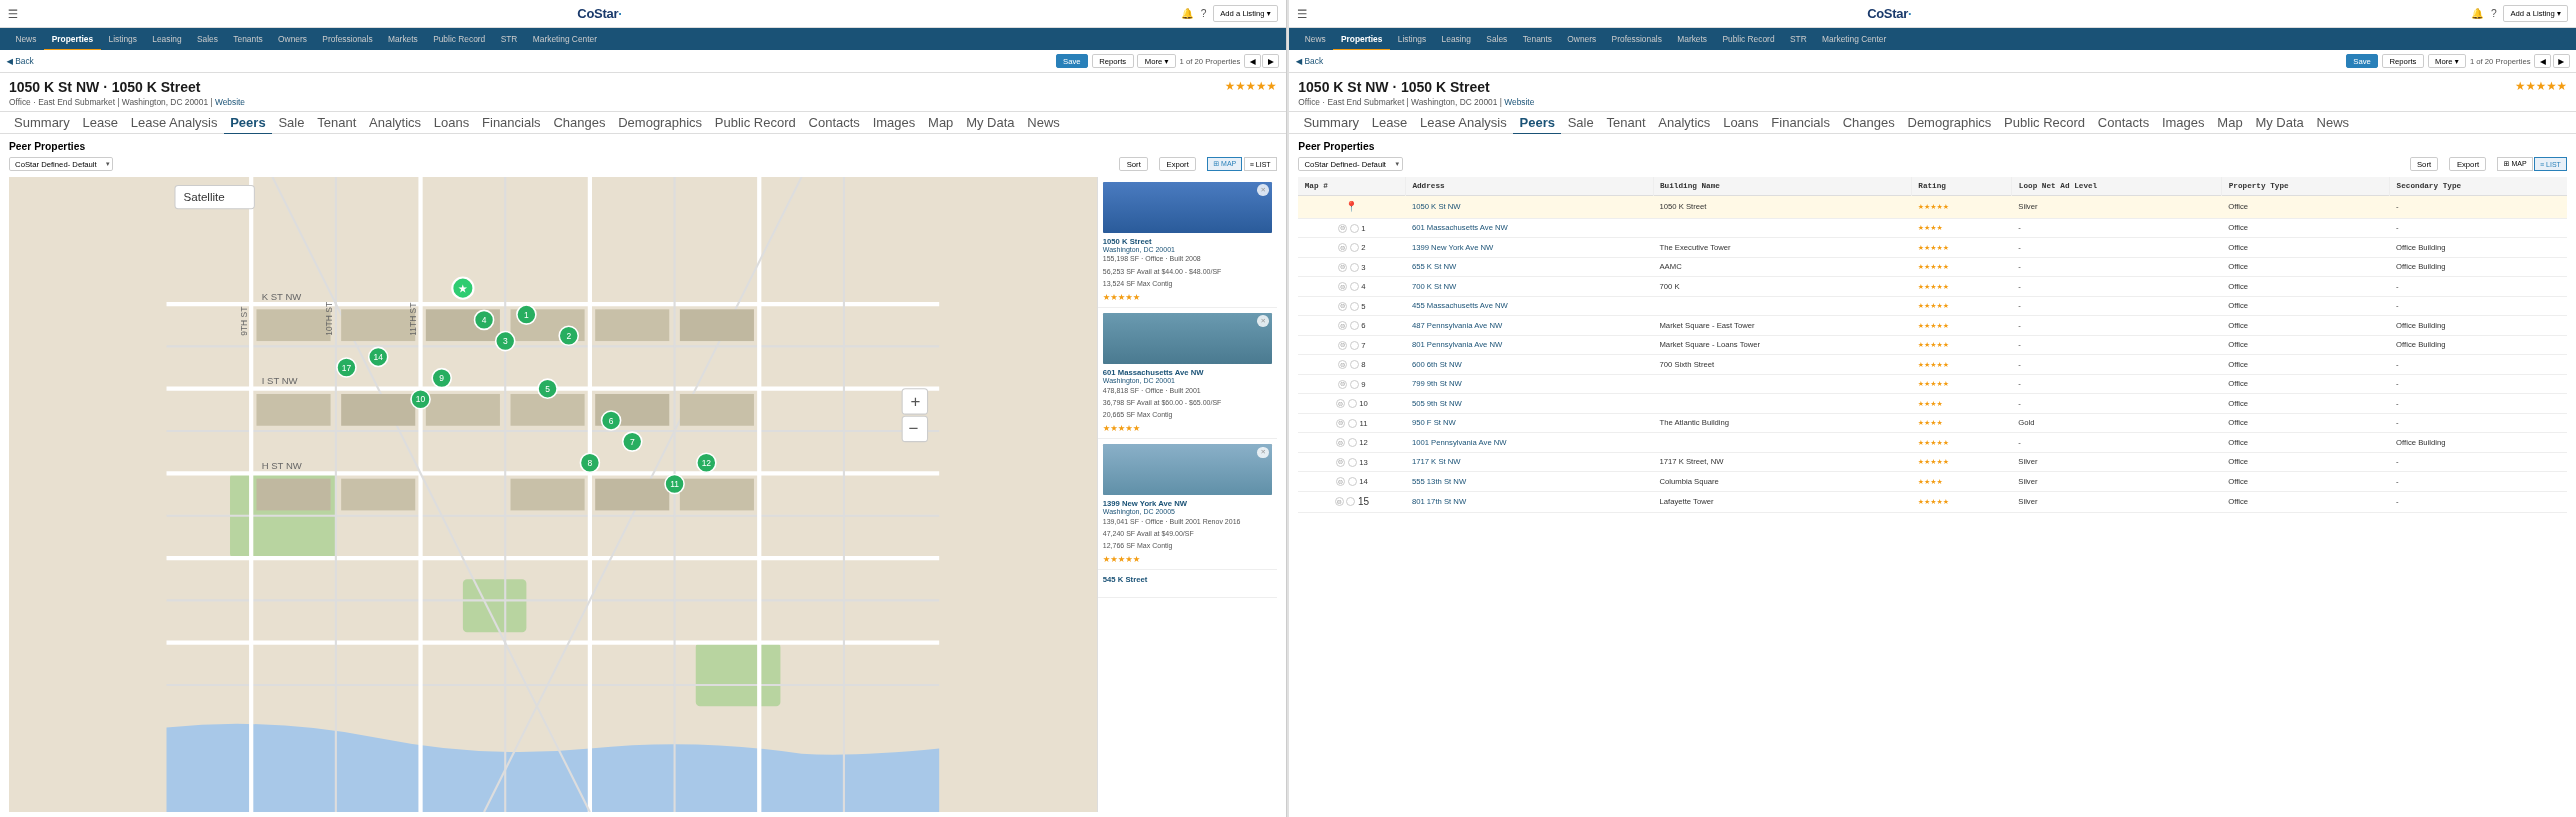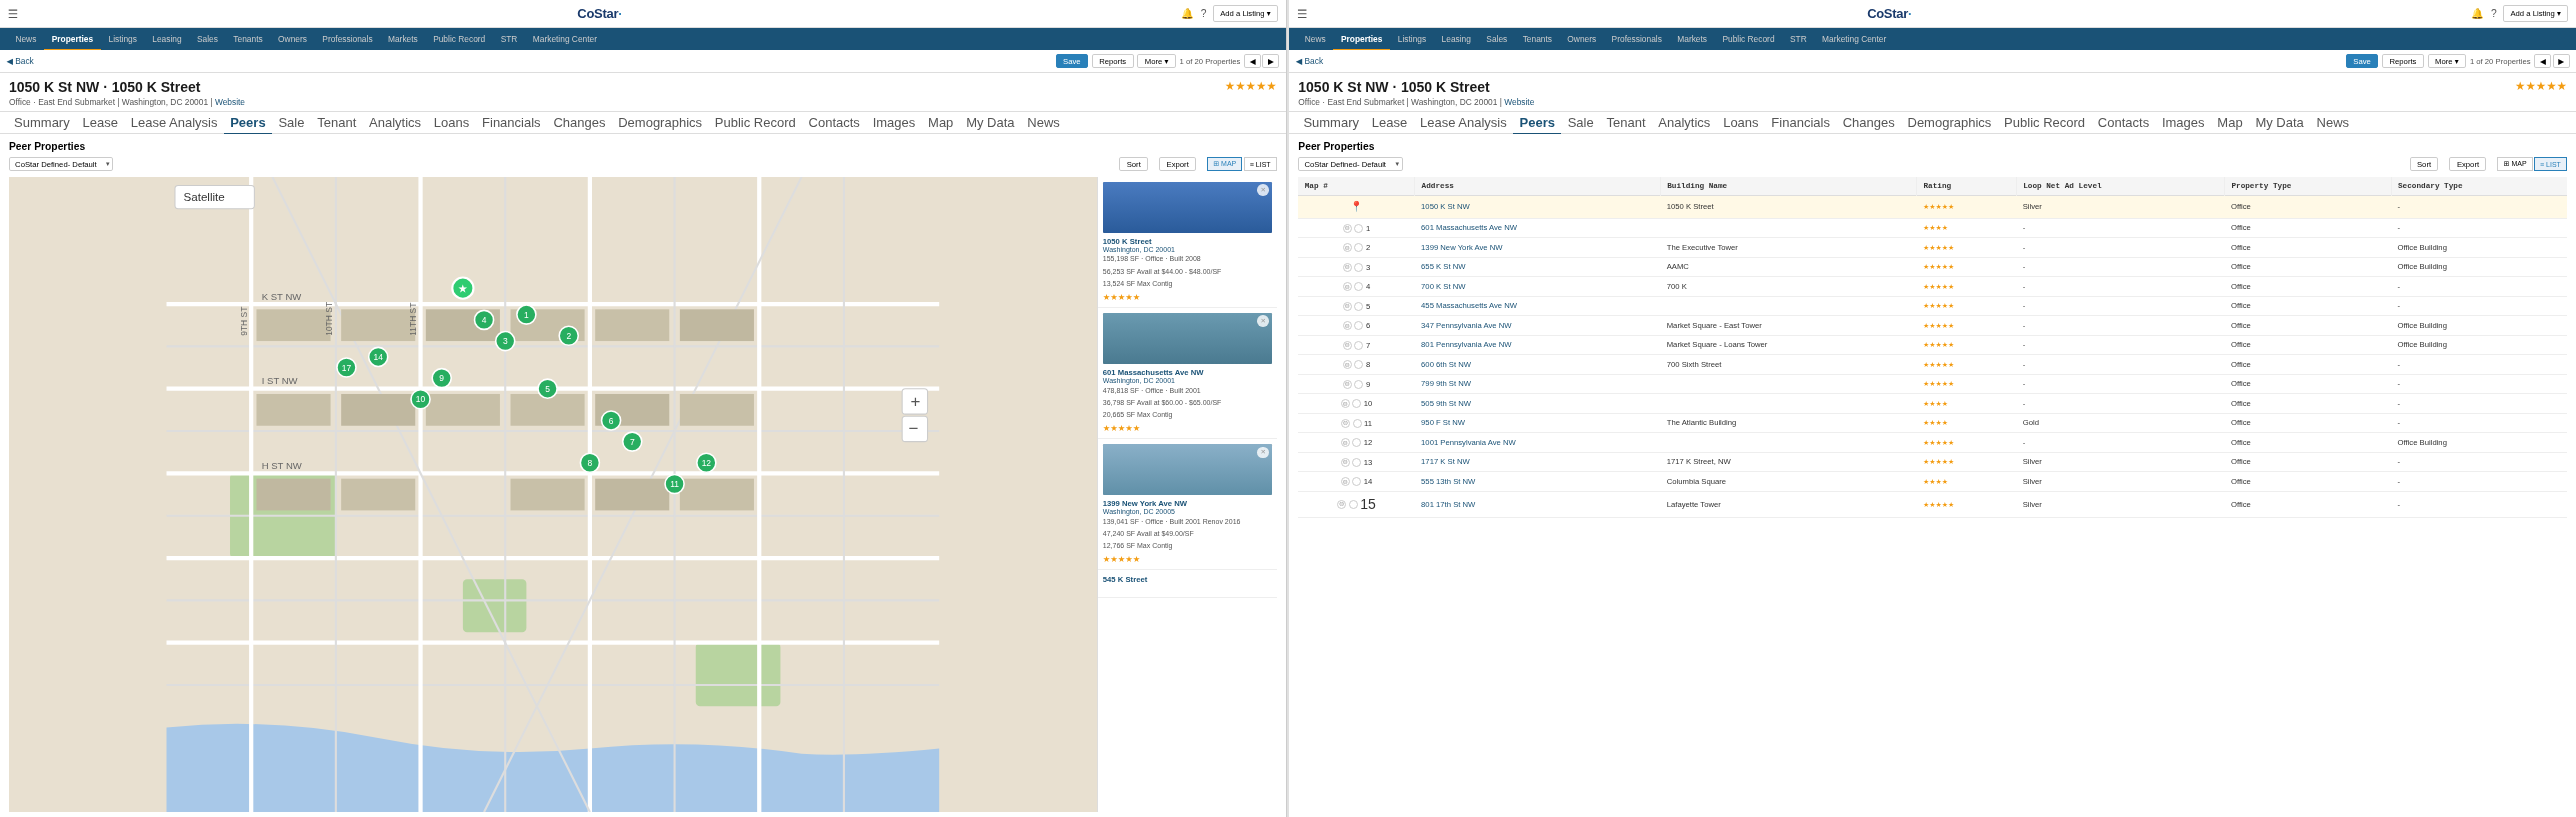--- a/index.html
+++ b/index.html
@@ -798,21 +798,21 @@
               <td>Office</td>
               <td>-</td>
             </tr>
             <tr>
               <td style="text-align: center;">
       <span style="display:inline-flex;align-items:center;gap:2.6px;">
         <span style="width:9px;height:9px;border:0.6px solid #ccc;border-radius:50%;display:inline-flex;align-items:center;justify-content:center;font-size:6.4px;cursor:pointer;color:#999;">⊖</span>
         <span style="width:9px;height:9px;border:0.6px solid #ccc;border-radius:50%;display:inline-flex;align-items:center;justify-content:center;font-size:5.1px;cursor:pointer;color:#999;"></span>
         <span style="font-size:7.7px;">6</span>
       </span></td>
-              <td><span class="link-addr">347 Pennsylvania Ave NW</span></td>
+              <td><span class="link-addr">487 Pennsylvania Ave NW</span></td>
               <td>Market Square - East Tower</td>
               <td><span class="row-star">★★★★★</span></td>
               <td>-</td>
               <td>Office</td>
               <td>Office Building</td>
             </tr>
             <tr>
               <td style="text-align: center;">
       <span style="display:inline-flex;align-items:center;gap:2.6px;">
         <span style="width:9px;height:9px;border:0.6px solid #ccc;border-radius:50%;display:inline-flex;align-items:center;justify-content:center;font-size:6.4px;cursor:pointer;color:#999;">⊖</span>
@@ -922,21 +922,21 @@
               <td><span class="row-star">★★★★</span></td>
               <td>Silver</td>
               <td>Office</td>
               <td>-</td>
             </tr>
             <tr>
               <td style="text-align: center;">
       <span style="display:inline-flex;align-items:center;gap:2.6px;">
         <span style="width:9px;height:9px;border:0.6px solid #ccc;border-radius:50%;display:inline-flex;align-items:center;justify-content:center;font-size:6.4px;cursor:pointer;color:#999;">⊖</span>
         <span style="width:9px;height:9px;border:0.6px solid #ccc;border-radius:50%;display:inline-flex;align-items:center;justify-content:center;font-size:5.1px;cursor:pointer;color:#999;"></span>
-        <span style="font-size:14px;">15</span>
+        <span style="font-size:10px;">15</span>
       </span></td>
               <td><span class="link-addr">801 17th St NW</span></td>
               <td>Lafayette Tower</td>
               <td><span class="row-star">★★★★★</span></td>
               <td>Silver</td>
               <td>Office</td>
               <td>-</td>
             </tr>
           </tbody>
       </table>

